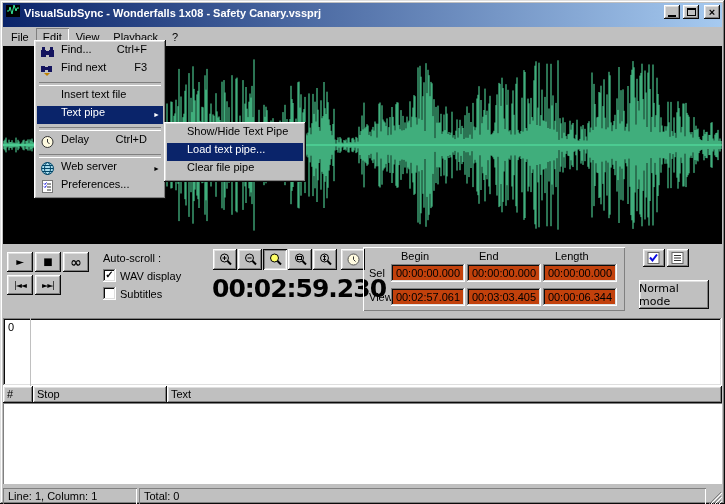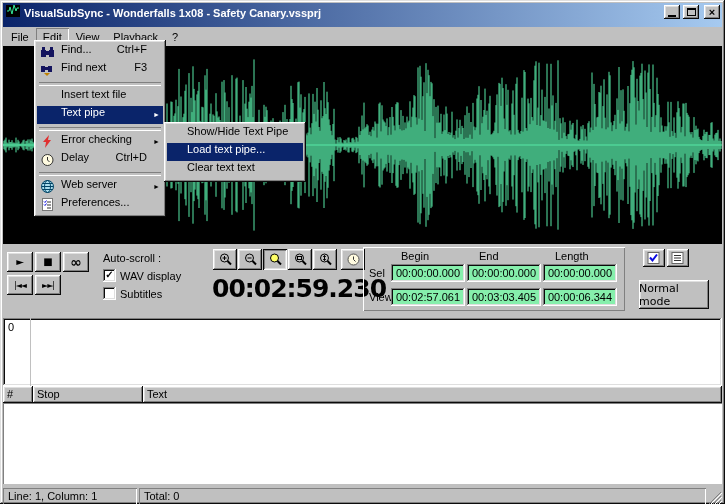--- a/index.html
+++ b/index.html
@@ -35,21 +35,21 @@
   .loopglyph{font-size:14px;font-weight:bold}
   .skipglyph{font-size:8px;letter-spacing:-1px}
   .label{white-space:nowrap}
   .cb{display:flex;align-items:center;gap:4px;cursor:default}
   .cbbox{width:13px;height:13px;background:#fff;box-shadow:inset -1px -1px #fff,inset 1px 1px #808080,inset -2px -2px #dfdfdf,inset 2px 2px #0a0a0a;
          font-size:10px;font-weight:bold;line-height:12px;text-align:center}
   .timedisplay{font-size:25px;font-weight:bold;letter-spacing:-1px;text-align:center;
                font-family:"DejaVu Sans",sans-serif;white-space:nowrap}
   .groupbox{box-shadow:inset 1px 1px #fff,inset -1px -1px #808080}
   .glabel{position:absolute;white-space:nowrap}
-  .tfield{position:absolute;width:74px;height:18px;background:#86efac;text-align:center;padding-top:3px;
+  .tfield{position:absolute;width:74px;height:18px;background:#c2410c;text-align:center;padding-top:3px;
           box-shadow:inset -1px -1px #fff,inset 1px 1px #808080,inset -2px -2px #dfdfdf,inset 2px 2px #0a0a0a}
 
   .editor{height:68px;background:#fff;position:relative;
           box-shadow:inset -1px -1px #fff,inset 1px 1px #808080,inset -2px -2px #dfdfdf,inset 2px 2px #0a0a0a}
   .gutter{position:absolute;left:0;top:0;bottom:0;width:28px;border-right:1px solid #c0c0c0;padding:3px 0 0 5px}
 
   .subtable{height:98px;display:flex;flex-direction:column}
   .thead{display:flex;height:17px}
   .th{padding:2px 4px;white-space:nowrap;overflow:hidden;
       background:#c0c0c0;box-shadow:inset -1px -1px #0a0a0a,inset 1px 1px #fff,inset -2px -2px #808080,inset 2px 2px #dfdfdf}
@@ -210,21 +210,21 @@
 
   <div class="editor">
     <div class="gutter">
       <span>0</span>
     </div>
   </div>
 
   <div class="subtable">
     <div class="thead">
       <span class="th" style="width:30px">#</span>
-      <span class="th" style="width:110px">Stop</span>
+      <span class="th" style="width:134px">Stop</span>
       <span class="th" style="flex:1">Text</span>
     </div>
     <div class="tbody"></div>
   </div>
 
   <div class="statusbar">
     <div class="spanel" style="width:134px">Line: 1, Column: 1</div>
     <div class="spanel" style="flex:1">Total: 0</div>
     <div class="grip">
       <svg width="14" height="14">
@@ -254,27 +254,20 @@
     <div class="mi">
       <span>Insert text file</span>
     </div>
     <div class="mi hl">
       <span>Text pipe</span>
       <span class="marrow">►</span>
     </div>
     <div class="msep"></div>
     <div class="mi">
       <span class="mic"><svg width="15" height="15" viewBox="0 0 15 15">
-            <path fill="#e03030" d="M9 1L3 8h3l-1 6 6-8H8z"></path>
-          </svg></span>
-      <span>Error checking</span>
-      <span class="marrow">►</span>
-    </div>
-    <div class="mi">
-      <span class="mic"><svg width="15" height="15" viewBox="0 0 15 15">
             <circle cx="7.5" cy="8" r="5.5" fill="#fffbe0" stroke="#333"></circle>
             <path d="M7.5 5v3l2 2" stroke="#333" fill="none"></path>
           </svg></span>
       <span>Delay</span>
       <span class="mshort">Ctrl+D</span>
     </div>
     <div class="msep"></div>
     <div class="mi">
       <span class="mic"><svg width="15" height="15" viewBox="0 0 15 15">
             <circle cx="7.5" cy="7.5" r="6" fill="#aaddee" stroke="#004466"></circle>
@@ -295,17 +288,17 @@
   </div>
 
   <div class="menu" style="left:164px;top:122px;width:142px">
     <div class="mi" style="padding-left:20px">
       <span>Show/Hide Text Pipe</span>
     </div>
     <div class="mi hl" style="padding-left:20px">
       <span>Load text pipe...</span>
     </div>
     <div class="mi" style="padding-left:20px">
-      <span>Clear text text</span>
+      <span>Clear file pipe</span>
     </div>
   </div>
 
 </div>
 
 </body></html>

